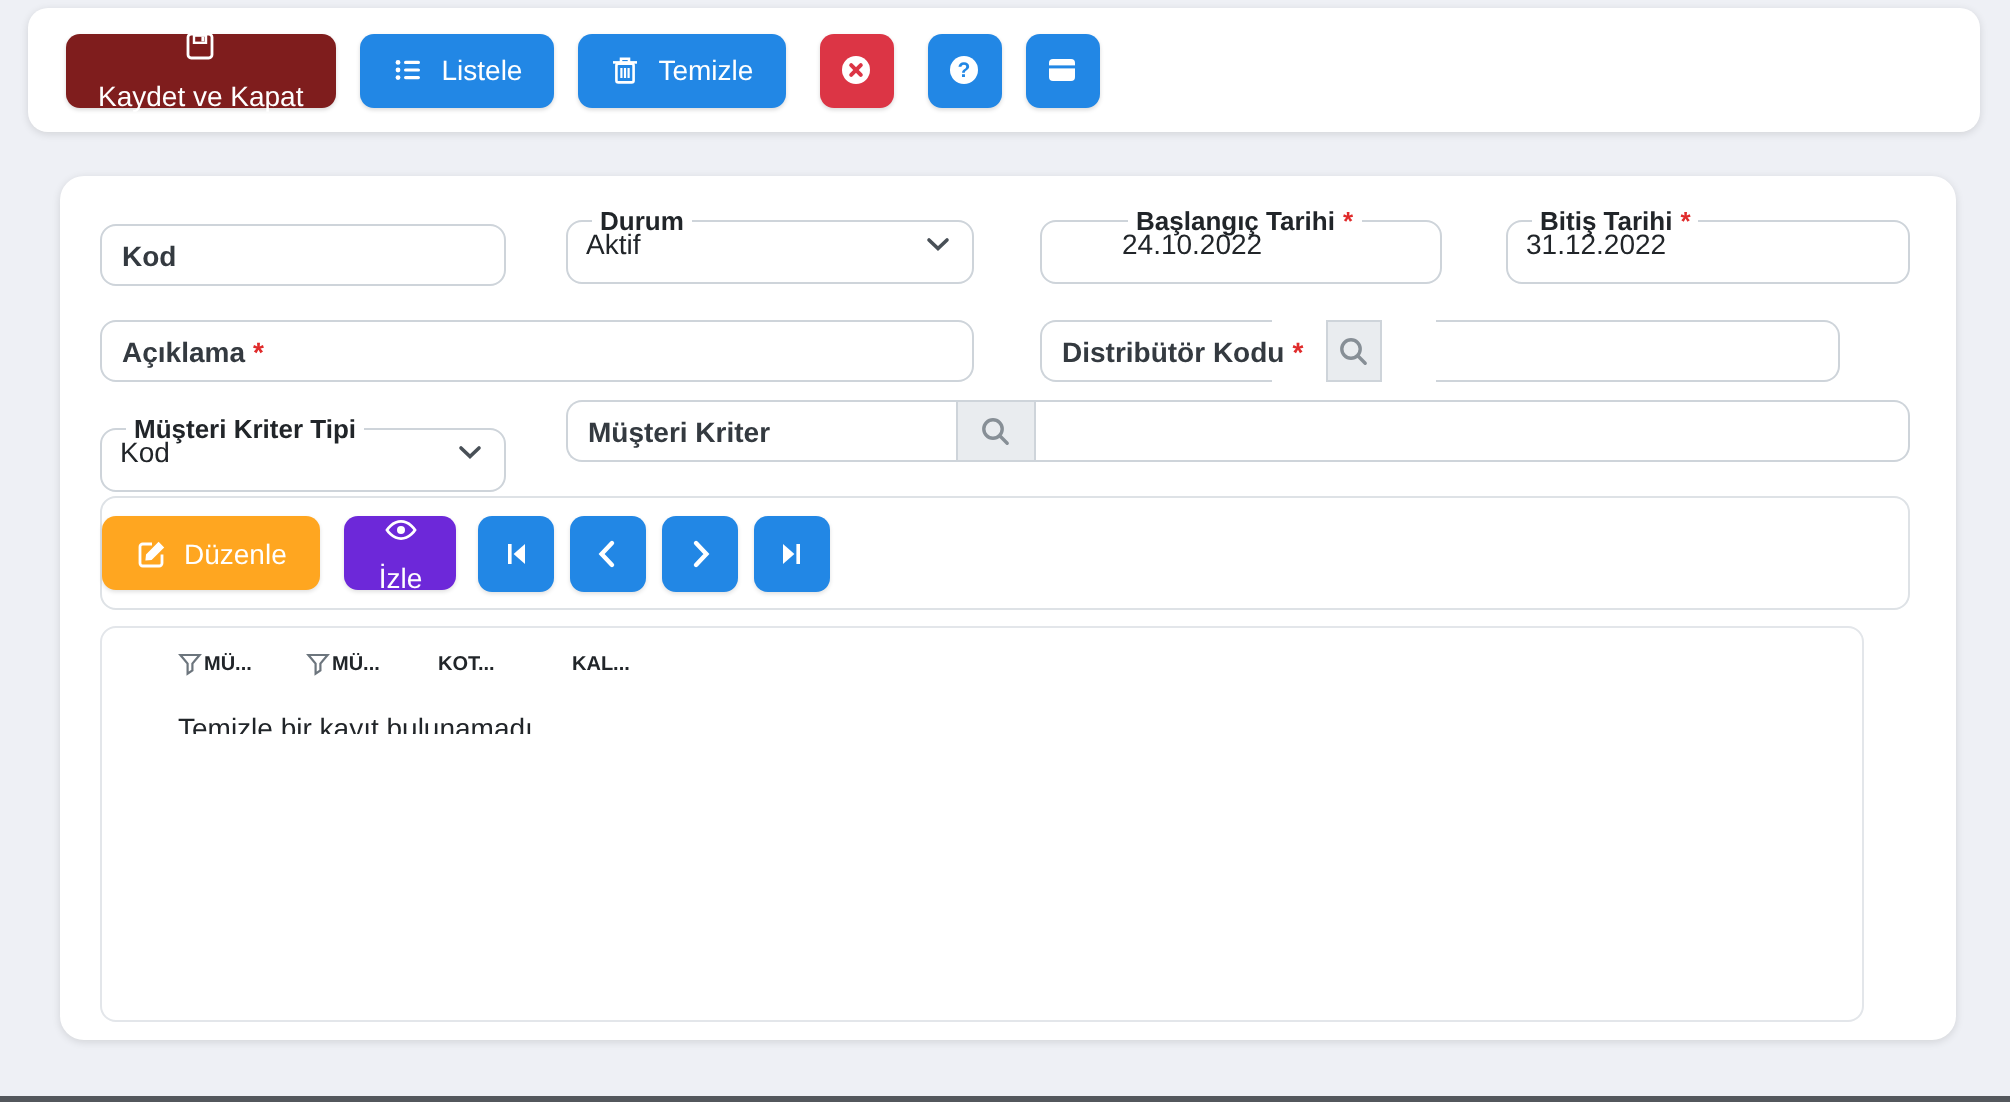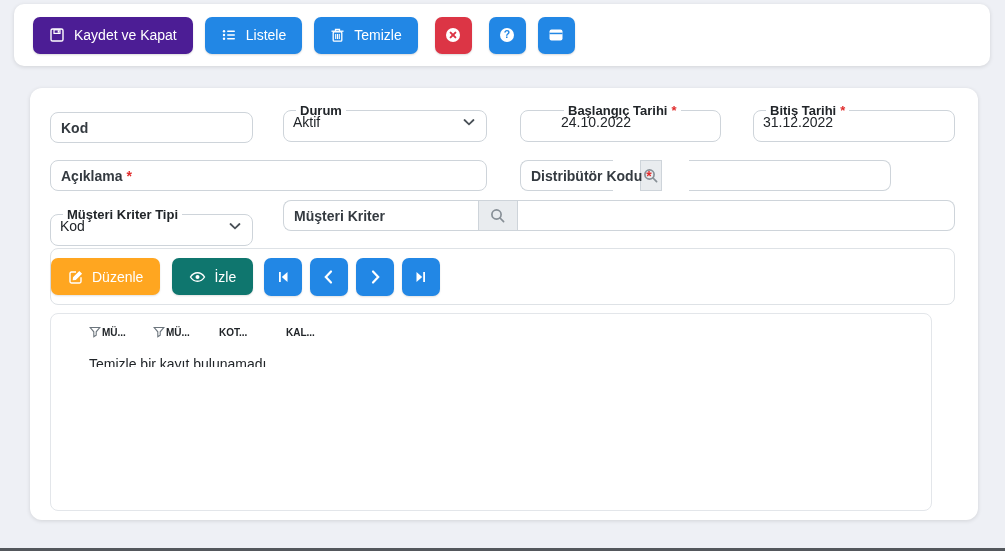--- a/index.html
+++ b/index.html
@@ -16,21 +16,21 @@
     background:#fff; border-radius:10px;
     box-shadow:0 1px 4px rgba(0,0,0,.12);
     display:flex; align-items:center; padding-left:19px; gap:12px;
   }
   .tb-btn {
     height:37px; border:none; border-radius:7px; color:#fff;
     display:inline-flex; align-items:center; justify-content:center; gap:9px;
     font-size:14px; font-family:inherit; padding:0 16px; cursor:pointer;
     box-shadow:0 1px 2px rgba(0,0,0,.15);
   }
-  .btn-green { background:#4c1d95; }
+  .btn-green { background:#7f1d1d;flex-direction:column; }
   .btn-blue  { background:#2287e5;align-items:center; }
   .btn-red   { background:#dc3545; }
   .sq { width:37px; padding:0; }
   .ml5 { margin-left:5px; }
   
   .main-card {
     position:absolute; left:30px; top:88px; width:948px; height:432px;
     background:#fff; border-radius:12px;
     box-shadow:0 1px 4px rgba(0,0,0,.12);
     padding:16px 23px 0 20px;
@@ -88,21 +88,21 @@
     border:1px solid #dee2e6; border-radius:8px;
     display:flex; align-items:center; 
   }
   .ab-btn {
     height:37px; border:none; border-radius:7px; color:#fff;
     display:inline-flex; align-items:center; justify-content:center; gap:8px;
     font-size:14px; font-family:inherit; padding:0 17px; cursor:pointer;
     box-shadow:0 1px 2px rgba(0,0,0,.12);
   }
   .btn-orange { background:#ffa620; }
-  .btn-gray   { background:#0f766e; cursor:default; }
+  .btn-gray   { background:#6d28d9; cursor:default;flex-direction:column; }
   .nav-btn { width:38px; height:38px; padding:0; background:#2287e5; }
   
   .data-panel {
     margin-top:8px; width:882px; height:198px;
     border:1px solid #e3e6ea; border-radius:8px;
     padding:12px 0 0 38px;
   }
   .grid-head { display:flex; align-items:center; }
   .grid-col { display:flex; align-items:center; font-size:10px; font-weight:600; color:#212529; }
   .c1 { width:64px; } .c2 { width:66px; } .c3 { width:67px; } .c4 { width:70px; }
@@ -221,21 +221,21 @@
         </div>
     </fieldset>
   </div>
 
   <div class="form-row r2">
     <div class="input-box" style="width:437px;">
       <span class="inner-label"><span>Açıklama</span><span class="star">*</span></span>
       <input type="text" style="">
     </div>
     <div style="width:33px;"></div>
-    <div class="igroup" style="width:371px;gap:27px;">
+    <div class="igroup" style="width:400px;gap:27px;">
       <div class="g-input" style="width:188px;">
         <span class="inner-label"><span>Distribütör Kodu</span><span class="star">*</span></span>
         <input type="text" style="">
       </div>
       <button class="search-btn" style="width:47px;">
         <span>
           <svg width="18" height="18" viewBox="0 0 18 18">
             <circle cx="7.5" cy="7.5" r="4.6" fill="none" stroke="#878f96" stroke-width="1.7"></circle>
             <line x1="11" y1="11" x2="14.6" y2="14.6" stroke="#878f96" stroke-width="1.7" stroke-linecap="round"></line>
           </svg>

